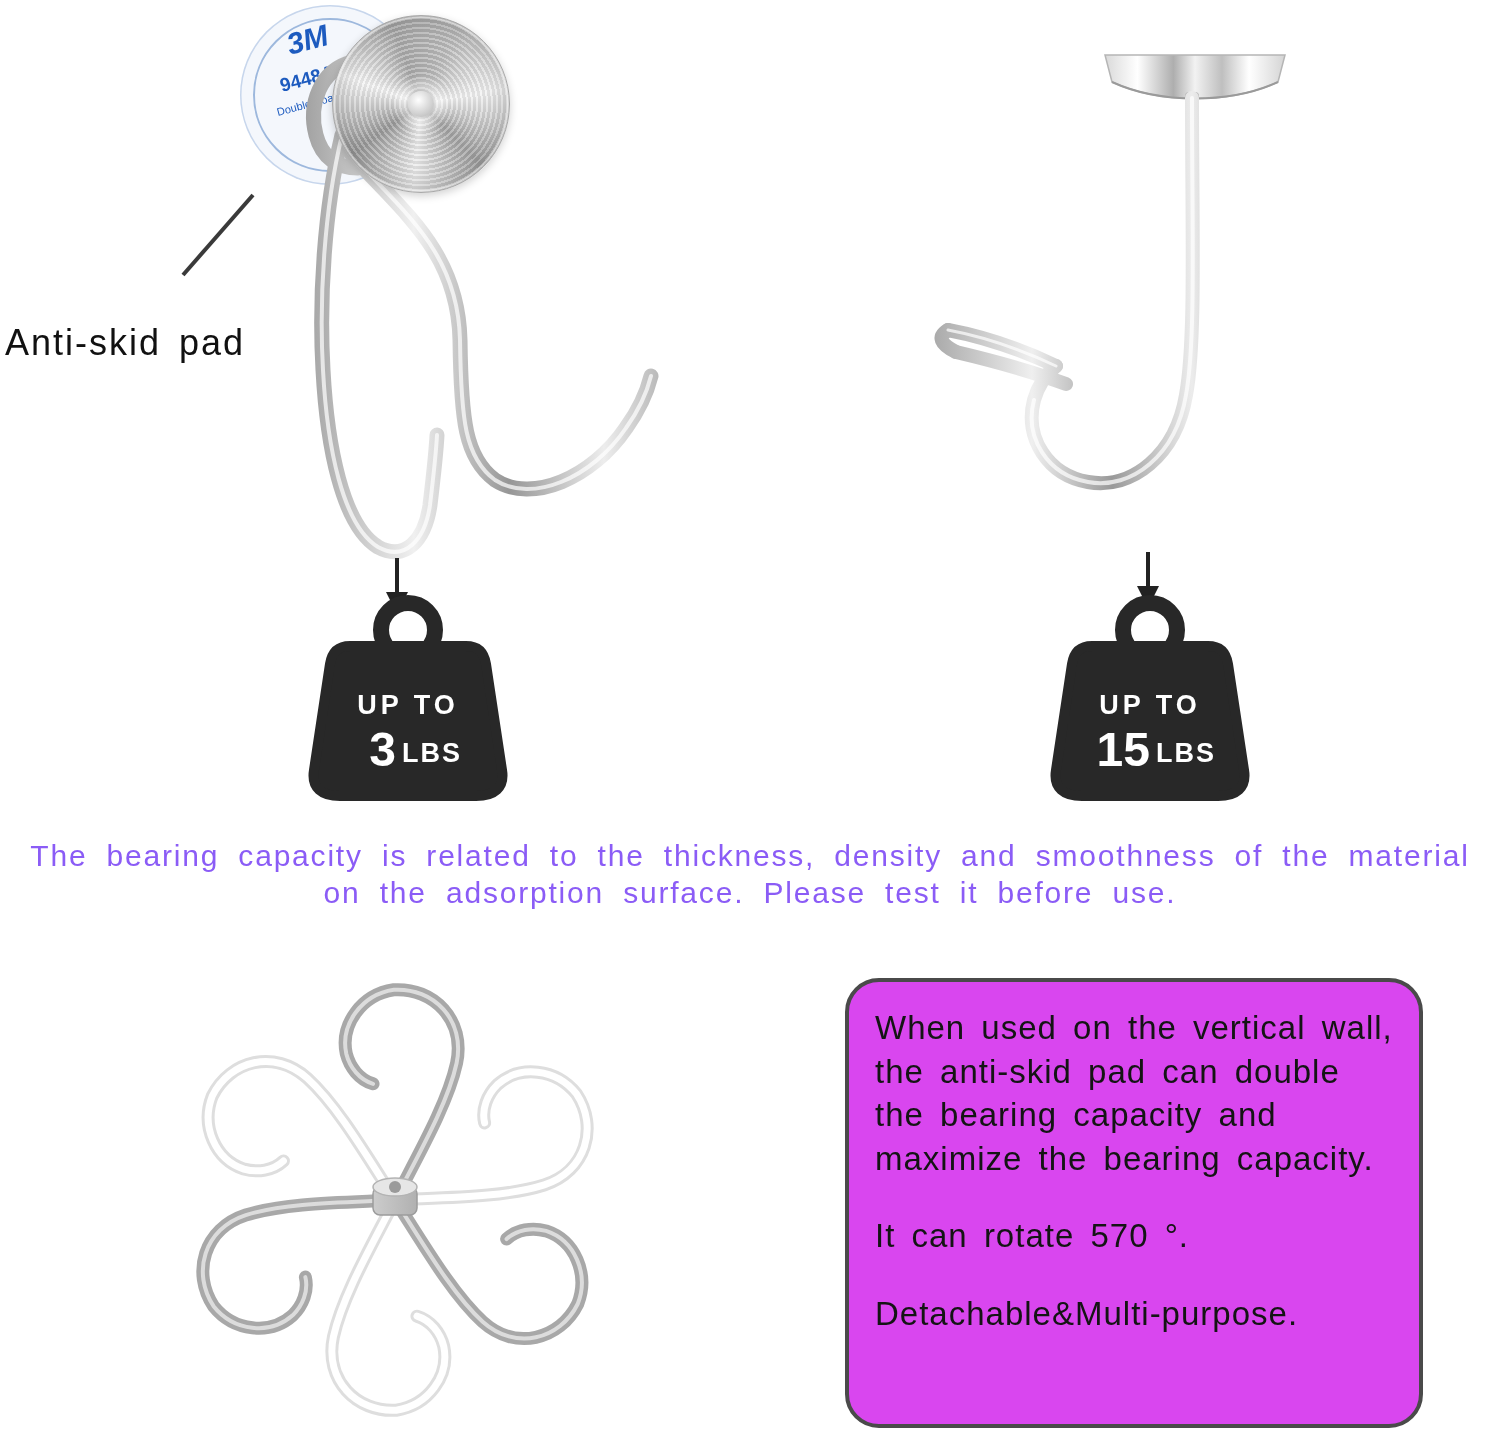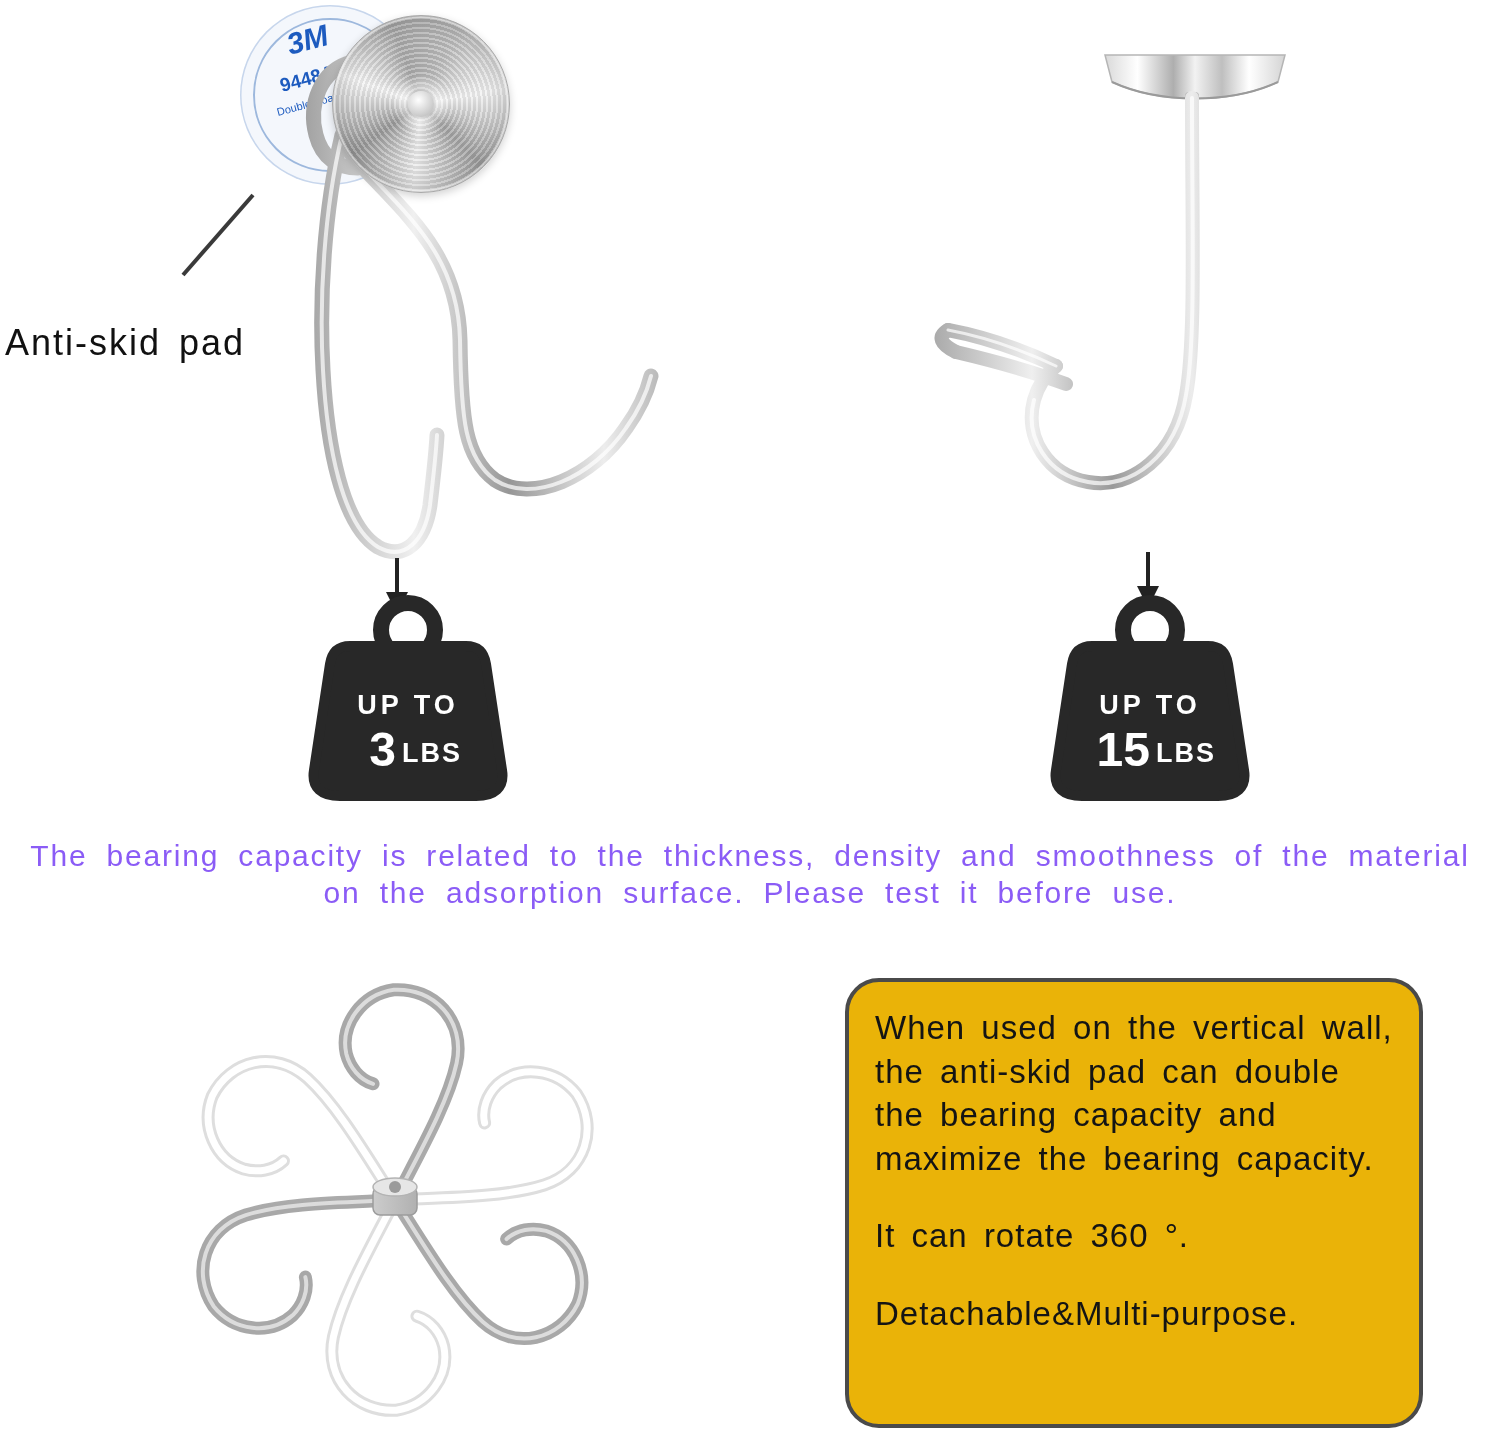--- a/index.html
+++ b/index.html
@@ -32,21 +32,21 @@
   }
 
   .bearing-note{
     position:absolute;left:0;right:0;top:838px;margin:0 auto;max-width:1444px;
     text-align:center;font-size:30px;line-height:1.22;letter-spacing:1.8px;word-spacing:9px;
     color:#8b5cf6;
   }
 
   .info-box{
     position:absolute;left:845px;top:978px;width:578px;height:450px;box-sizing:border-box;
-    border:4px solid #4a4a4a;border-radius:34px;padding:24px 26px;background:#eab308;
+    border:4px solid #4a4a4a;border-radius:34px;padding:24px 26px;background:#d946ef;
   }
   .info-box p{
     margin:0 0 34px 0;font-size:33px;line-height:1.32;letter-spacing:1px;word-spacing:6px;color:#141414;
   }
   .info-box p:last-child{margin-bottom:0;}
 
   svg text{font-family:"Liberation Sans", sans-serif;}
   .w-prefix{font-size:27px;font-weight:bold;fill:#ffffff;letter-spacing:4px;}
   .w-value{font-size:48px;font-weight:bold;fill:#ffffff;}
   .w-unit{font-size:27px;font-weight:bold;fill:#ffffff;letter-spacing:2px;}
@@ -193,17 +193,17 @@
 
     <g>
       <rect x="243" y="222" width="44" height="28" rx="7" fill="url(#rg)" stroke="#9c9c9c" stroke-width="1.5"></rect>
       <ellipse cx="265" cy="222" rx="22" ry="9" fill="#e6e6e6" stroke="#b3b3b3" stroke-width="1.5"></ellipse>
       <circle cx="265" cy="222" r="6" fill="#9a9a9a"></circle>
     </g>
   </svg>
 
   <div class="info-box">
     <p>When used on the vertical wall, the anti-skid pad can double the bearing capacity and maximize the bearing capacity.</p>
-    <p>It can rotate 360 °.</p>
+    <p>It can rotate 570 °.</p>
     <p>Detachable&amp;Multi-purpose.</p>
   </div>
 
 </div>
 
 </body></html>

